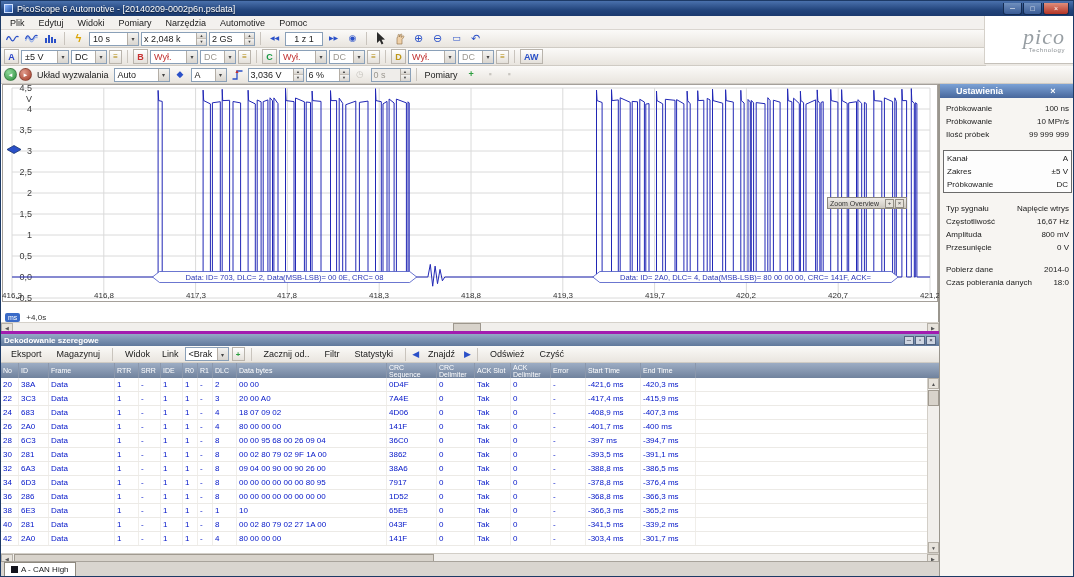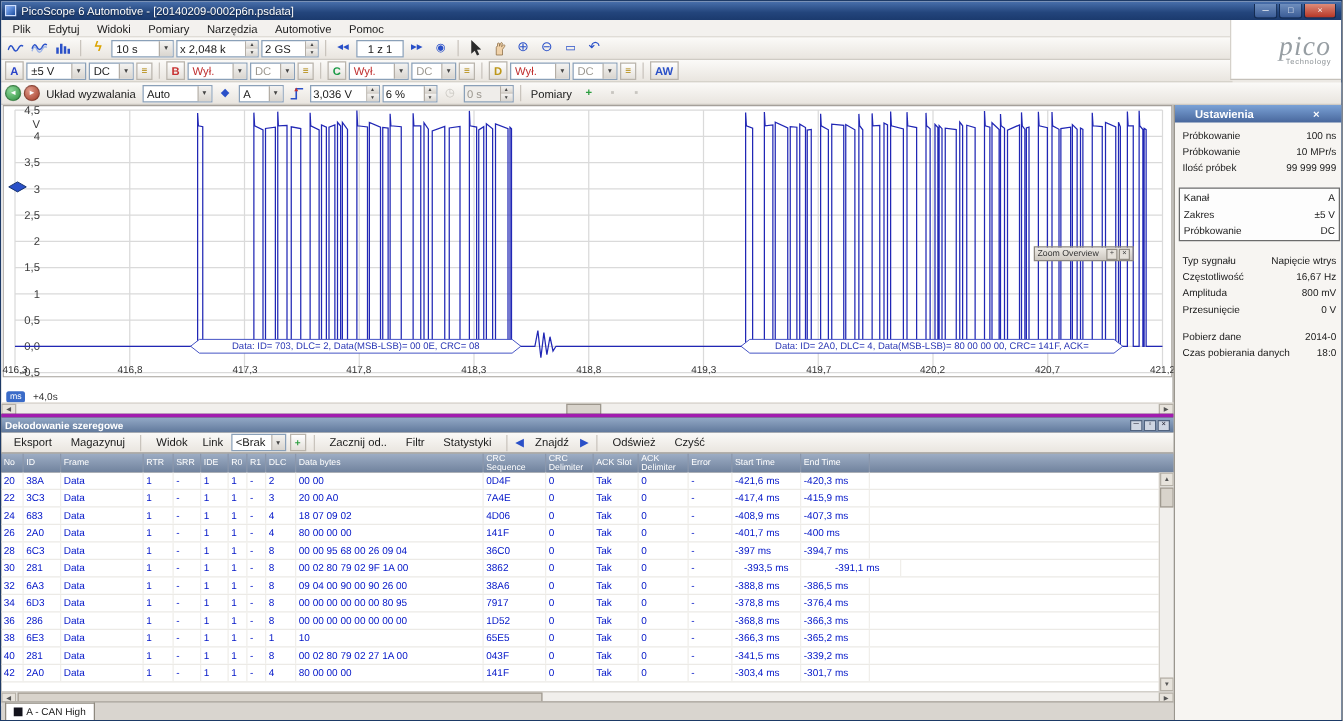--- a/index.html
+++ b/index.html
@@ -525,22 +525,22 @@
             <div class="dec-c" style="width: 22px;">1</div>
             <div class="dec-c" style="width: 15px;">1</div>
             <div class="dec-c" style="width: 15px;">-</div>
             <div class="dec-c" style="width: 24px;">8</div>
             <div class="dec-c" style="width: 150px;">00 02 80 79 02 9F 1A 00</div>
             <div class="dec-c" style="width: 50px;">3862</div>
             <div class="dec-c" style="width: 38px;">0</div>
             <div class="dec-c" style="width: 36px;">Tak</div>
             <div class="dec-c" style="width: 40px;">0</div>
             <div class="dec-c" style="width: 35px;">-</div>
-            <div class="dec-c" style="width: 55px; text-align: center;">-393,5 ms</div>
-            <div class="dec-c" style="width: 55px; margin-left: 25px;">-391,1 ms</div>
+            <div class="dec-c" style="width: 55px;">-393,5 ms</div>
+            <div class="dec-c" style="width: 55px;">-391,1 ms</div>
           </div>
           <div class="dec-row">
             <div class="dec-c" style="width: 18px;">32</div>
             <div class="dec-c" style="width: 30px;">6A3</div>
             <div class="dec-c" style="width: 66px;">Data</div>
             <div class="dec-c" style="width: 24px;">1</div>
             <div class="dec-c" style="width: 22px;">-</div>
             <div class="dec-c" style="width: 22px;">1</div>
             <div class="dec-c" style="width: 15px;">1</div>
             <div class="dec-c" style="width: 15px;">-</div>

